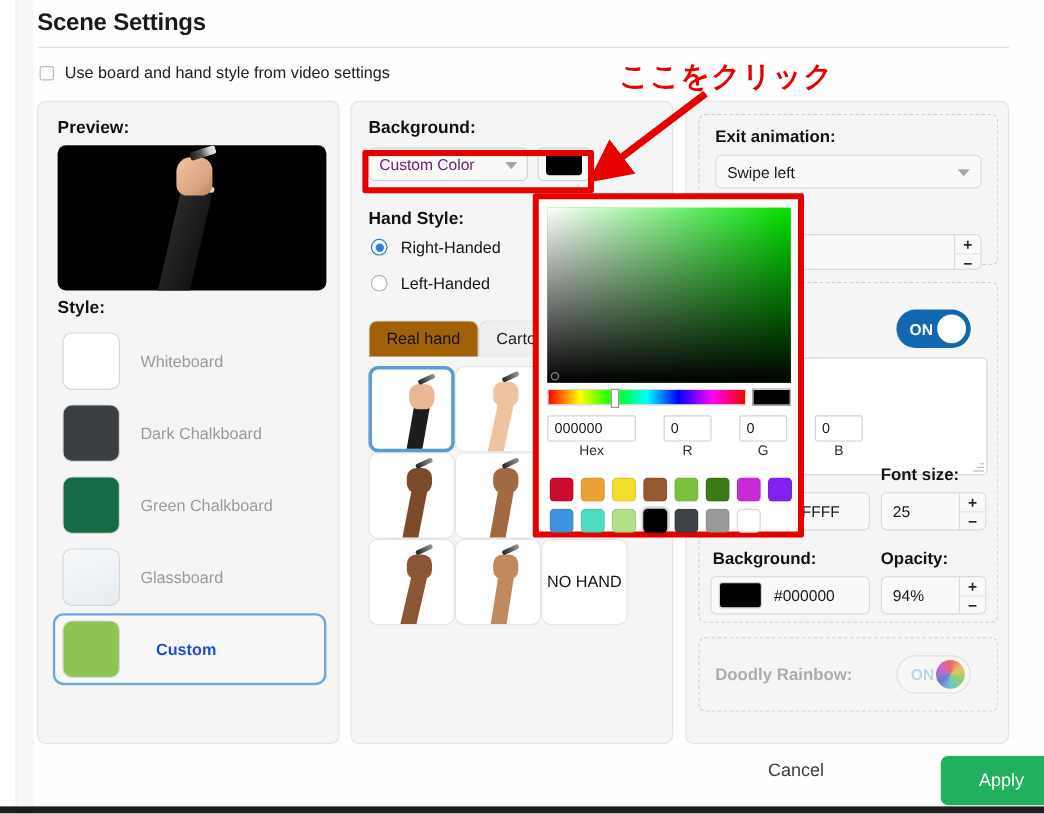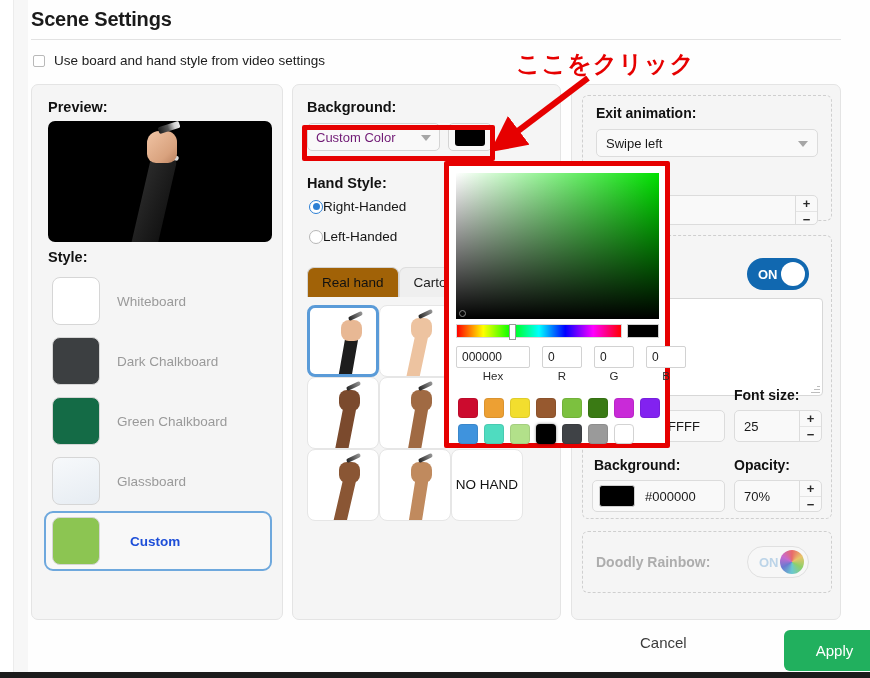--- a/index.html
+++ b/index.html
@@ -139,21 +139,21 @@
     border-top: 6px solid #a6a6a6;
   }
   .swatch-btn {
     width: 44px; height: 28px; background: #f9f9f9;
     border: 1px solid #d4d4d4; border-radius: 5px;
     display: flex; align-items: center; justify-content: center;
   }
   .swatch-inner { width: 30px; height: 18px; border-radius: 3px; background: #000; }
 
   .hand-title { position: absolute; left: 14px; top: 90px; }
-  .radio-row { position: absolute; left: 16px; display: flex; align-items: center; }
+  .radio-row { position: absolute; left: 16px; display: flex; gap: 11px; }
   .radio {
     width: 14px; height: 14px; border-radius: 50%;
     border: 1px solid #b7b7b7; background: #fff;
     display: flex; align-items: center; justify-content: center;
   }
   .radio.on { border-color: #2c7fd4; }
   .radio.on::after {
     content: ""; width: 7px; height: 7px; border-radius: 50%; background: #2c7fd4;
   }
   .radio-label { font-size: 13.5px; color: #151515; }
@@ -284,21 +284,21 @@
   .hue-knob {
     position: absolute; top: -1px; left: 52px; width: 7px; height: 16px;
     background: #fff; border: 1px solid #9a9a9a;
   }
   .cur-color {
     position: absolute; left: 178px; top: 158px; width: 32px; height: 14px;
     background: #000; border: 1px solid #cfcfcf;
   }
   .picker-fields {
     position: absolute; left: 7px; top: 180px; width: 205px;
-    display: flex; gap: 12px;
+    display: flex; gap: 23px;
   }
   .pf { display: flex; flex-direction: column; align-items: center; }
   .pf .inp {
     height: 22px; border: 1px solid #d2d2d2; background: #fff;
     border-radius: 2px; font-size: 12px; color: #1a1a1a;
     display: flex; align-items: center; padding-left: 5px;
   }
   .pf .cap { font-size: 11.5px; color: #2a2a2a; margin-top: 2px; }
   .swatch-grid {
     position: absolute; left: 9px; top: 232px;
@@ -503,21 +503,21 @@
     <div class="sub-label" style="position:absolute;left:22px;top:372px;font-weight:bold;font-size:14px;">Background:</div>
 
     <div class="field" style="position:absolute;left:20px;top:395px;width:133px;height:32px;padding:0 0 0 6px;">
       <span class="color-chip" style="background:#000000"></span>
       <span style="margin-left:10px">#000000</span>
     </div>
 
     <div class="sub-label" style="position:absolute;left:162px;top:372px;font-weight:bold;font-size:14px;">Opacity:</div>
 
     <div class="field" style="position:absolute;left:162px;top:395px;width:88px;height:32px;padding:0 0 0 9px;">
-      <span style="flex:1">70%</span>
+      <span style="flex:1">94%</span>
       <div class="stepper">
         <div>+</div>
         <div>−</div>
       </div>
     </div>
 
     <div class="group" style="left:10px; top:446px; width:250px; height:62px;"></div>
 
     <div class="sub-label" style="position:absolute;left:24px;top:469px;font-weight:bold;font-size:14px;color:#adadad;">Doodly Rainbow:</div>
 

